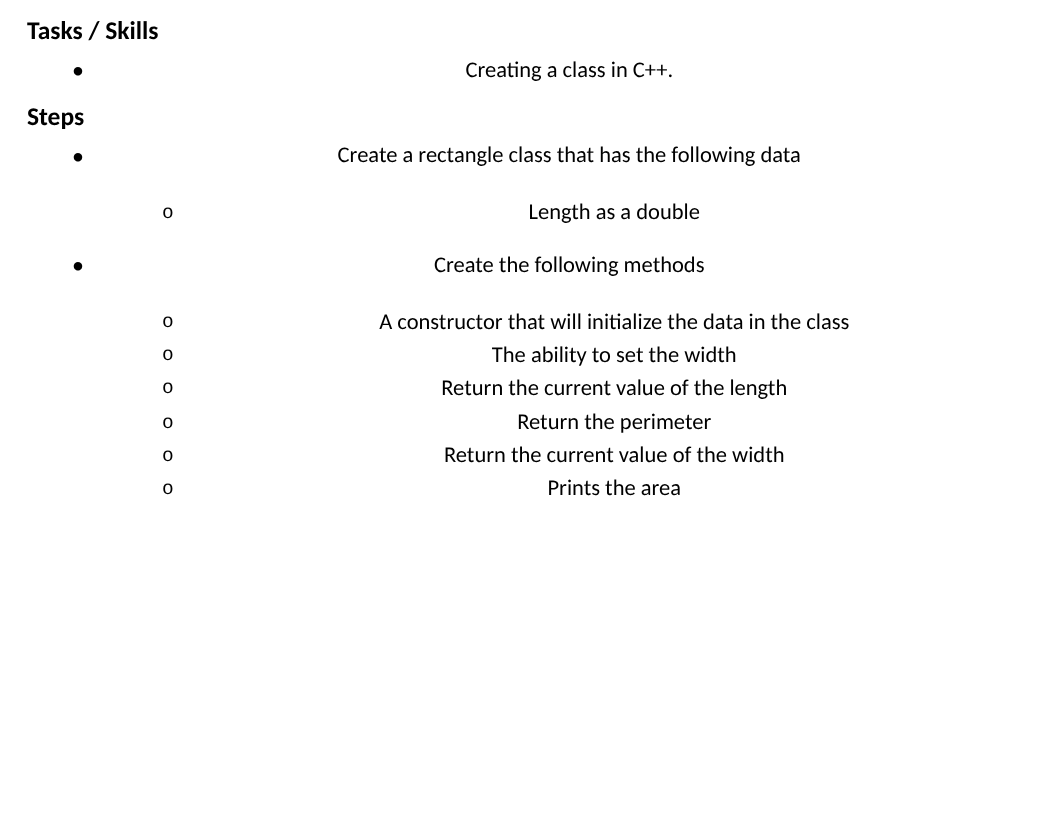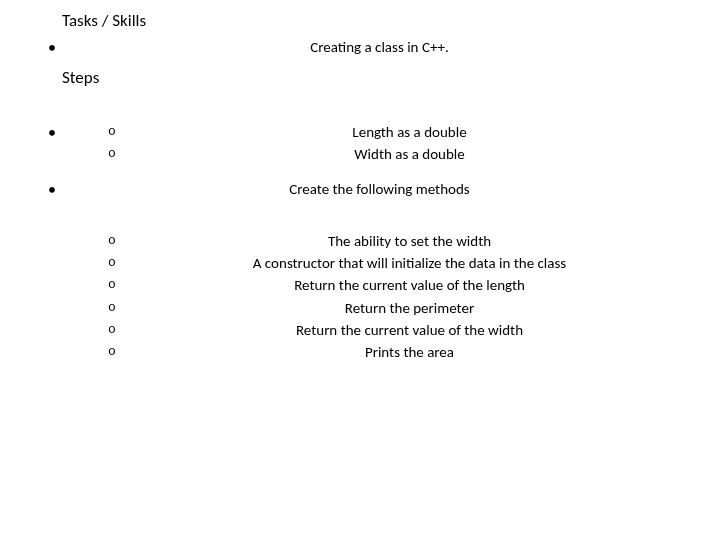--- a/index.html
+++ b/index.html
@@ -11,25 +11,24 @@
       font-family: Calibri, "Segoe UI", Arial, sans-serif;
       font-size: 15px;
       color: #000;
       background: #fff;
       width: 707px;
       height: 550px;
       padding: 8px 18px;
       line-height: 1.35;
     }
     .heading {
-      font-weight: 400;
+      font-weight: 700;
       font-size: 17px;
       margin-top: 2px;
       margin-bottom: 2px;
-      margin-left: 44px;
     }
     ul.level1 {
       list-style: none;
       padding-left: 0;
     }
     ul.level1 > li {
       position: relative;
       padding-left: 52px;
       margin-top: 4px;
       margin-bottom: 10px;
@@ -39,21 +38,21 @@
       content: "•";
       position: absolute;
       left: 30px;
       top: 0;
       font-size: 16px;
       line-height: 1.35;
     }
     ul.level2 {
       list-style: none;
       padding-left: 0;
-      margin-top: 32px;
+      margin-top: 18px;
       margin-bottom: 14px;
     }
     ul.level2 > li {
       position: relative;
       padding-left: 60px;
       margin-top: 2px;
       margin-bottom: 2px;
     }
     ul.level2 > li::before {
       content: "o";
@@ -74,29 +73,29 @@
 <div class="heading">Tasks / Skills</div>
 <ul class="level1">
   <li>
     <span>Creating a class in C++.</span>
   </li>
 </ul>
 
 <div class="heading">Steps</div>
 <ul class="level1">
   <li>
+    <span>Create a rectangle class that has the following data</span>
     <ul class="level2">
       <li>Length as a double</li>
-      <li>Width as a double</li>
     </ul>
   </li>
   <li>
     <span>Create the following methods</span>
     <ul class="level2">
+      <li>A constructor that will initialize the data in the class</li>
       <li>The ability to set the width</li>
-      <li>A constructor that will initialize the data in the class</li>
       <li>Return the current value of the length</li>
       <li>Return the perimeter</li>
       <li>Return the current value of the width</li>
       <li>Prints the area</li>
     </ul>
   </li>
 </ul>
 
 </body></html>

